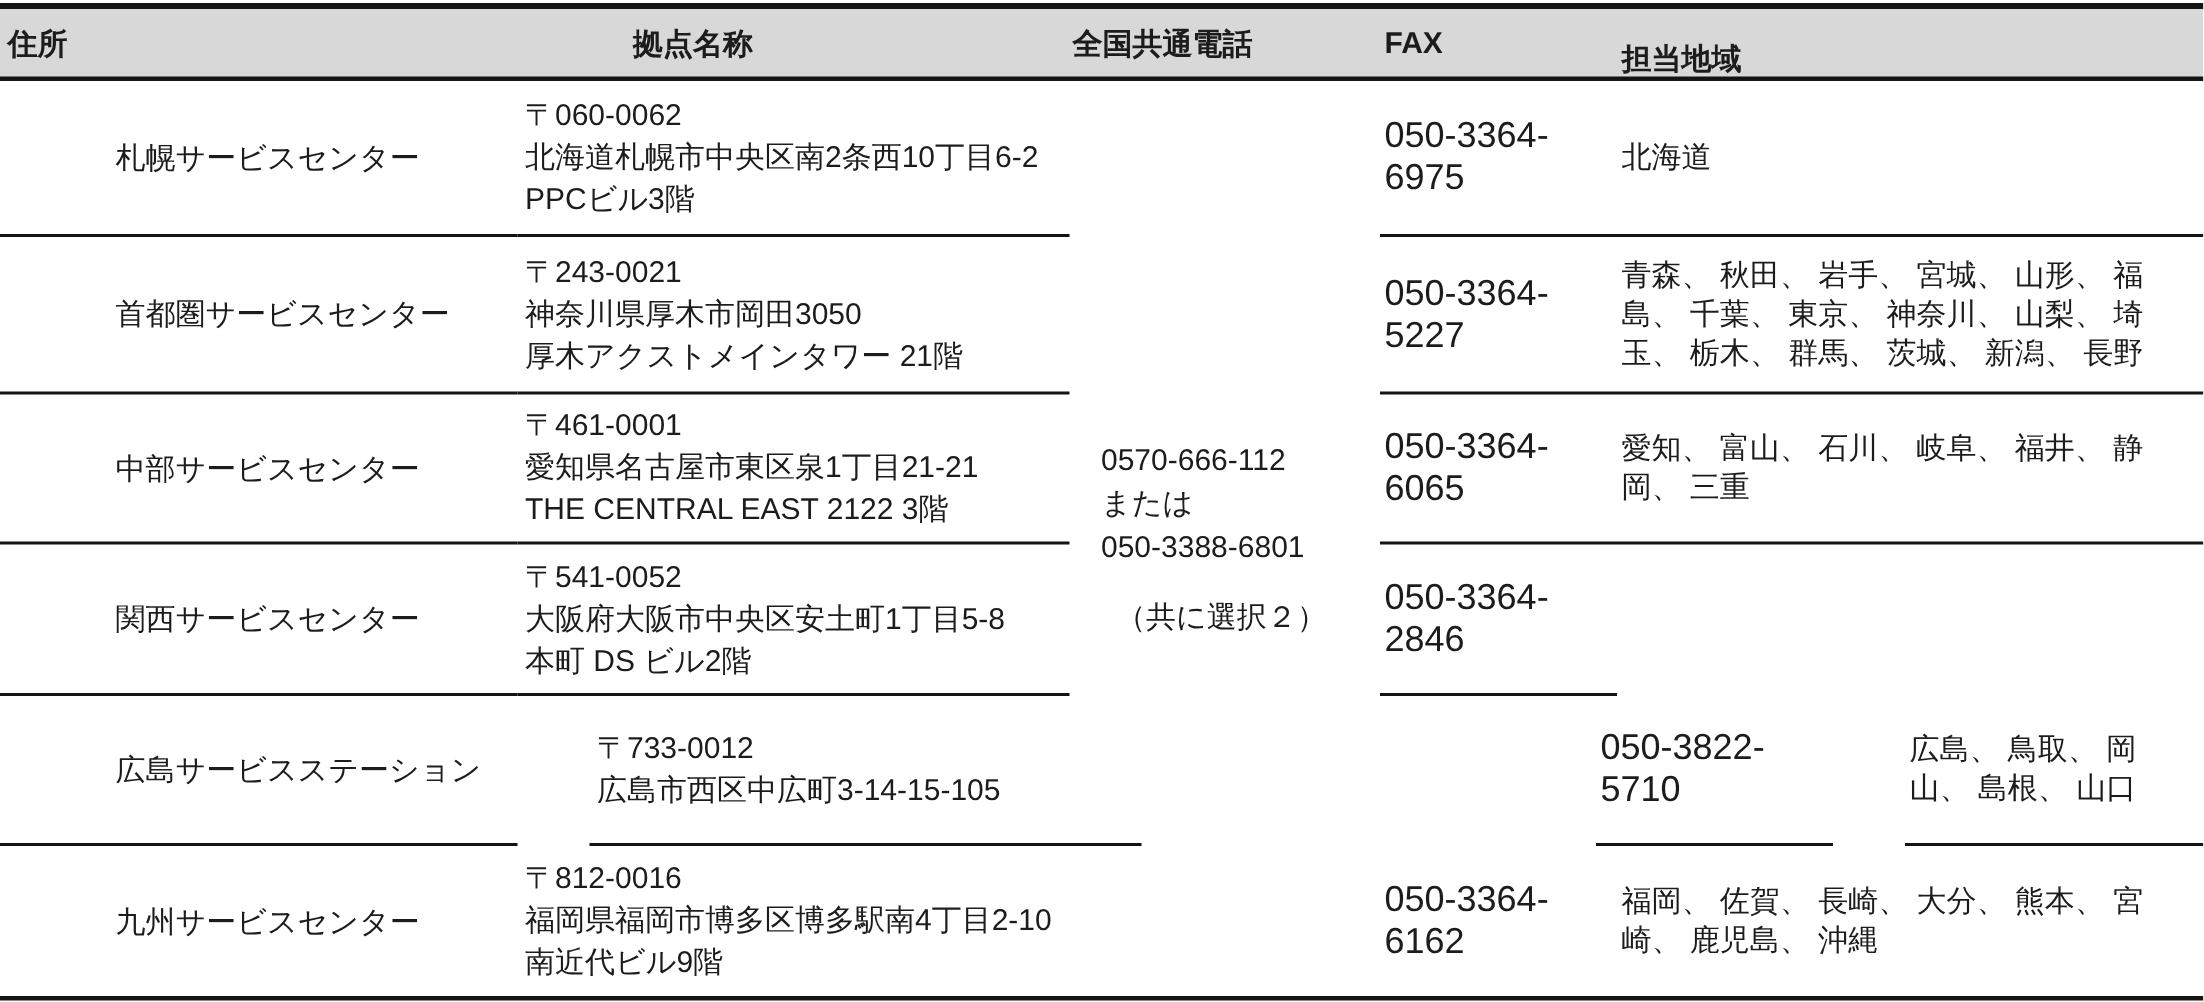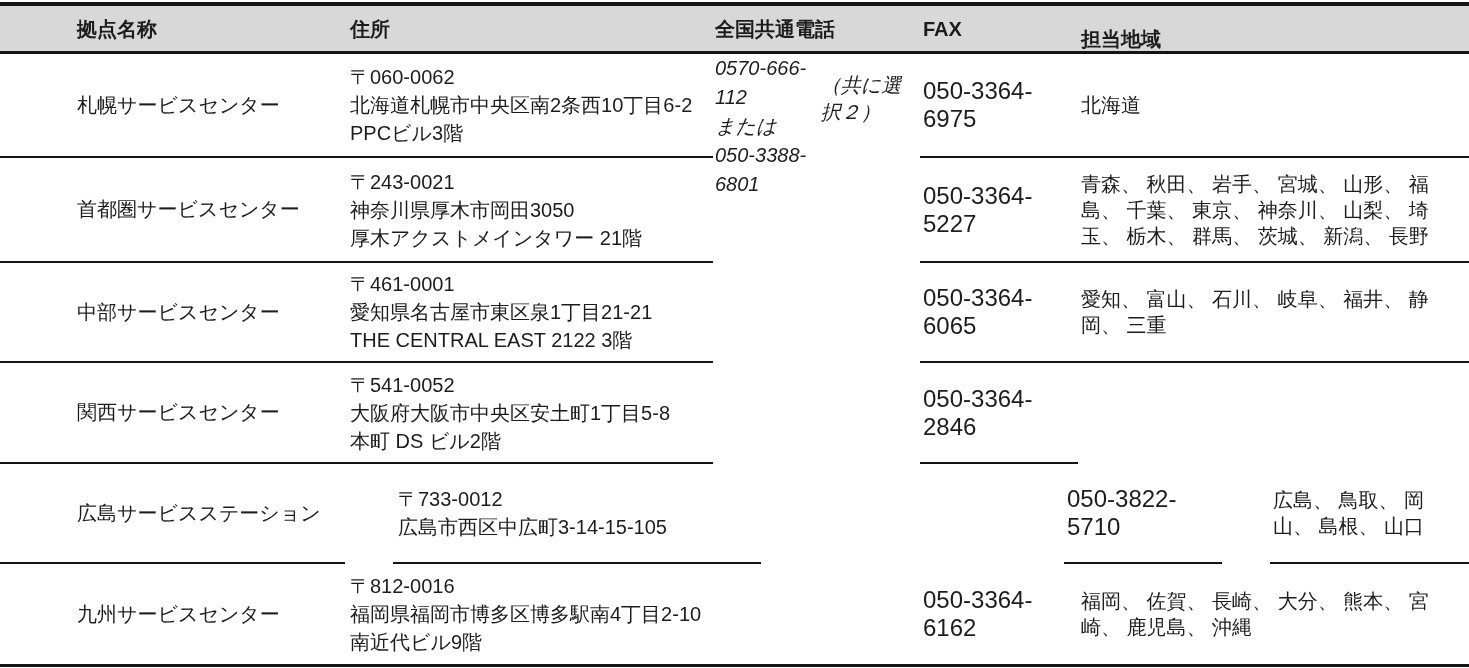--- a/index.html
+++ b/index.html
@@ -49,44 +49,43 @@
   .c-addr{padding-left:5px;white-space:pre-line;line-height:28px;}
   .c-fax{padding-left:3px;font-size:24px;}
   .c-region{padding-left:3px;padding-right:6px;line-height:26px;}
   .h-name{padding-left:77px;}
   .h-addr{padding-left:5px;}
   .h-phone{padding-left:2px;}
   .h-fax{padding-left:3px;}
   .h-region{padding-left:3px;margin-top:20px;}
   .phone-cell{
     position:absolute;
-    left:713px;top:0;
+    left:732px;top:0;
     width:207px;height:100%;
     box-sizing:border-box;
     display:flex;
-    flex-direction:row;
+    flex-direction:column;
     justify-content:center;
     padding-left:2px;
-    font-style:italic;
   }
   .phone-lines{white-space:pre-line;line-height:29px;}
   .phone-note{margin-top:18px;margin-left:10px;}
 </style>
 </head>
 <body>
 
 <div class="page">
   <div class="tbl">
 
     <div class="hdr">
+      <div class="hcell h-addr">
+        <span>住所</span>
+      </div>
       <div class="hcell h-name">
         <span>拠点名称</span>
-      </div>
-      <div class="hcell h-addr">
-        <span>住所</span>
       </div>
       <div class="hcell h-phone">
         <span>全国共通電話</span>
       </div>
       <div class="hcell h-fax">
         <span>FAX</span>
       </div>
       <div class="hcell h-region">
         <span>担当地域</span>
       </div>

